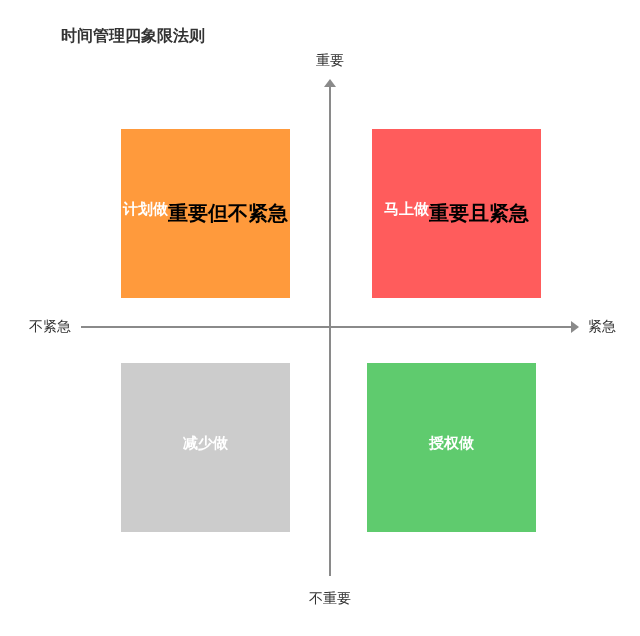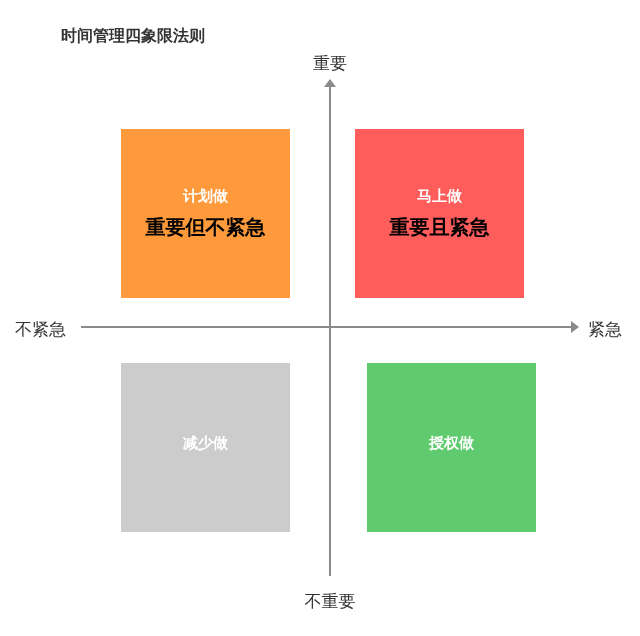--- a/index.html
+++ b/index.html
@@ -5,46 +5,46 @@
     html, body { margin: 0; padding: 0; }
     body {
       width: 640px; height: 636px; background: #ffffff; position: relative; overflow: hidden;
       font-family: "DejaVu Sans", "Liberation Sans", sans-serif;
     }
     .title {
       position: absolute; left: 29px; top: 26px; font-size: 16px; font-weight: bold; color: #333333;
       letter-spacing: 0px; white-space: nowrap; padding-left: 32px;
     }
     .axis-label {
-      position: absolute; font-size: 17px; color: #333333; white-space: nowrap;
+      position: absolute; font-size: 14px; color: #333333; white-space: nowrap;
     }
     .lbl-top { left: 330px; top: 52px; transform: translateX(-50%); }
     .lbl-bottom { left: 330px; top: 590px; transform: translateX(-50%); }
-    .lbl-left { left: 15px; top: 318px; }
+    .lbl-left { left: 29px; top: 318px; }
     .lbl-right { left: 588px; top: 318px; }
     .hline {
       position: absolute; left: 81px; top: 326px; width: 490px; height: 1.5px; background: #8a8a8a;
     }
     .harrow {
       position: absolute; left: 571px; top: 321px; width: 0; height: 0;
       border-top: 6px solid transparent; border-bottom: 6px solid transparent; border-left: 8px solid #8a8a8a;
     }
     .vline {
       position: absolute; left: 329px; top: 87px; width: 1.5px; height: 489px; background: #8a8a8a;
     }
     .varrow {
       position: absolute; left: 324px; top: 79px; width: 0; height: 0;
       border-left: 6px solid transparent; border-right: 6px solid transparent; border-bottom: 8px solid #8a8a8a;
     }
     .quad {
       position: absolute; width: 169px; height: 169px;
-      display: flex; flex-direction: column; align-items: center; justify-content: center;
+      display: flex; flex-direction: row; align-items: center; justify-content: center;
     }
     .q-tl { left: 121px; top: 129px; }
-    .q-tr { left: 355px; top: 129px; }
+    .q-tr { left: 372px; top: 129px; }
     .q-bl { left: 121px; top: 363px; }
     .q-br { left: 367px; top: 363px; }
     .q-action {
       font-size: 15px; font-weight: bold; color: #ffffff; margin-bottom: 8px; white-space: nowrap;
     }
     .q-desc {
       font-size: 20px; font-weight: bold; color: #000000; white-space: nowrap;
     }
   </style>
 </head>

